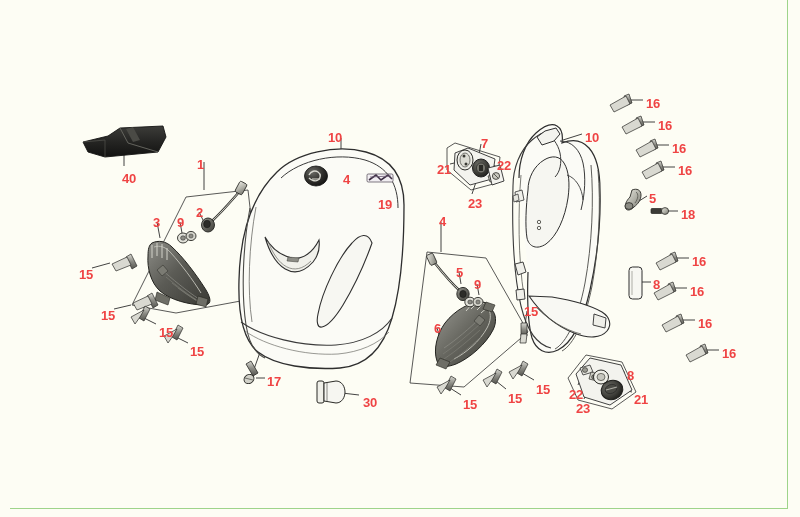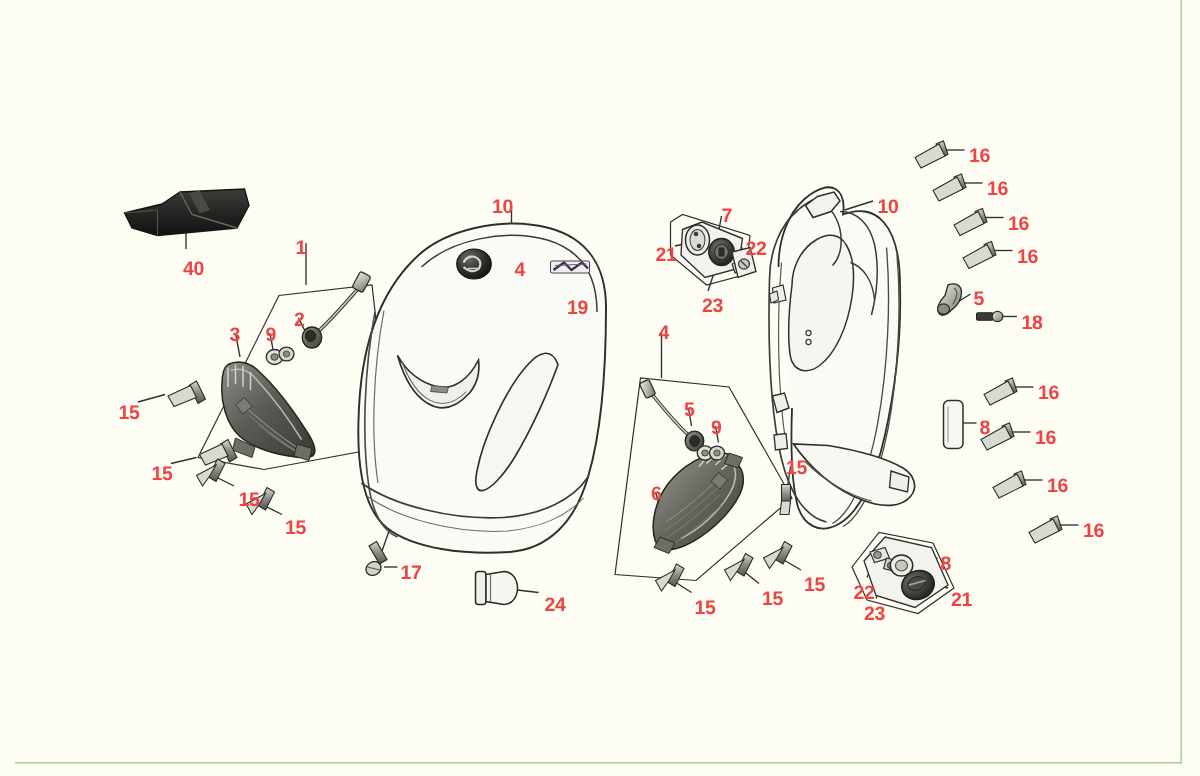--- a/index.html
+++ b/index.html
@@ -483,16 +483,16 @@
       <div class="callout" style="left: 267px; top: 375px;">17</div>
       <div class="callout" style="left: 681px; top: 208px;">18</div>
       <div class="callout" style="left: 378px; top: 198px;">19</div>
       <div class="callout" style="left: 122px; top: 172px;">40</div>
       <div class="callout" style="left: 437px; top: 163px;">21</div>
       <div class="callout" style="left: 634px; top: 393px;">21</div>
       <div class="callout" style="left: 497px; top: 159px;">22</div>
       <div class="callout" style="left: 569px; top: 388px;">22</div>
       <div class="callout" style="left: 468px; top: 197px;">23</div>
       <div class="callout" style="left: 576px; top: 402px;">23</div>
-      <div class="callout" style="left: 363px; top: 396px;">24</div>
+      <div class="callout" style="left: 363px; top: 396px;">30</div>
     </div>
 
 </div>
 
 </body></html>

